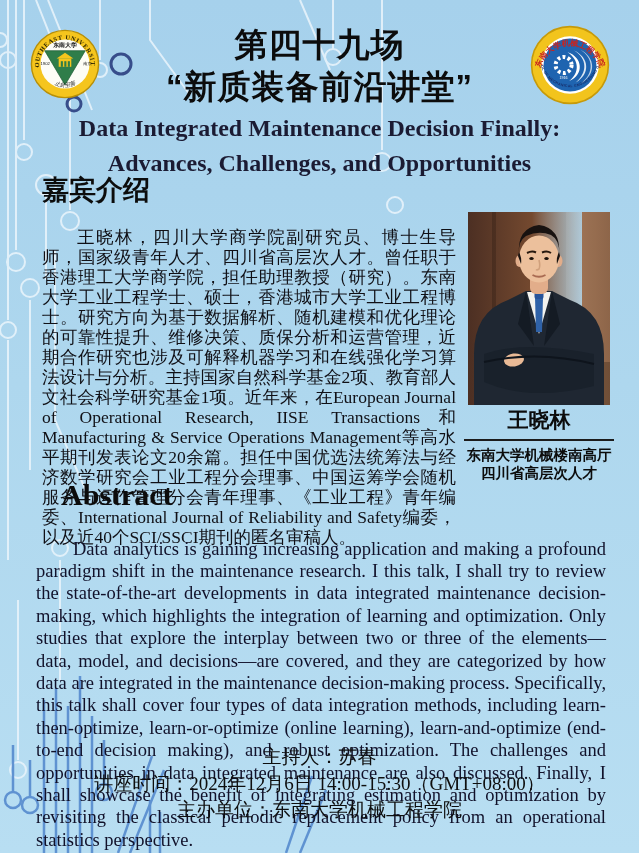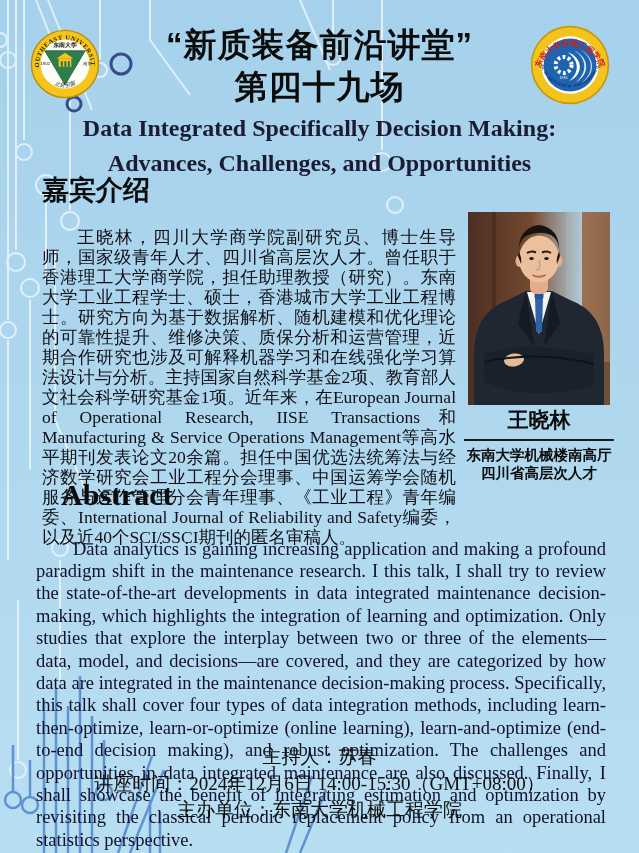--- a/index.html
+++ b/index.html
@@ -136,26 +136,26 @@
     </text>
     <circle cx="42" cy="50" r="10" fill="none" stroke="#ffffff" stroke-width="5" stroke-dasharray="3.5 3"></circle>
     <circle cx="42" cy="50" r="7" fill="#1f64b0"></circle>
     <path d="M47,34 C66,40 68,62 49,70 C62,60 62,44 47,34 Z" fill="#ffffff"></path>
     <path d="M55,32 C74,40 76,62 57,72 C72,60 72,42 55,32 Z" fill="#ffffff" opacity="0.85"></path>
     <path d="M63,31 C82,41 83,61 64,73 C80,60 80,42 63,31 Z" fill="#ffffff" opacity="0.7"></path>
     <text x="42" y="67" text-anchor="middle" font-size="4.5" fill="#ffffff">1916</text>
   </svg>
 
   <div class="layer cn-title">
+    <div>第四十九场</div>
     <div>“新质装备前沿讲堂”</div>
-    <div>第四十九场</div>
   </div>
 
   <div class="layer en-title">
-    <div>Data Integrated Specifically Decision Making:</div>
+    <div>Data Integrated Maintenance Decision Finally:</div>
     <div>Advances, Challenges, and Opportunities</div>
   </div>
 
   <div class="layer section-cn">嘉宾介绍</div>
   <p class="layer bio">王晓林，四川大学商学院副研究员、博士生导师，国家级青年人才、四川省高层次人才。曾任职于香港理工大学商学院，担任助理教授（研究）。东南大学工业工程学士、硕士，香港城市大学工业工程博士。研究方向为基于数据解析、随机建模和优化理论的可靠性提升、维修决策、质保分析和运营管理，近期合作研究也涉及可解释机器学习和在线强化学习算法设计与分析。主持国家自然科学基金2项、教育部人文社会科学研究基金1项。近年来，在European Journal of Operational Research, IISE Transactions和Manufacturing &amp; Service Operations Management等高水平期刊发表论文20余篇。担任中国优选法统筹法与经济数学研究会工业工程分会理事、中国运筹学会随机服务与运作管理分会青年理事、《工业工程》青年编委、International Journal of Reliability and Safety编委，以及近40个SCI/SSCI期刊的匿名审稿人。</p>
 
   <div class="layer photo-card">
     <svg class="photo" viewBox="0 0 142 193" xmlns="http://www.w3.org/2000/svg">
       <defs>
         <linearGradient id="wood" x1="0" y1="0" x2="1" y2="0">

